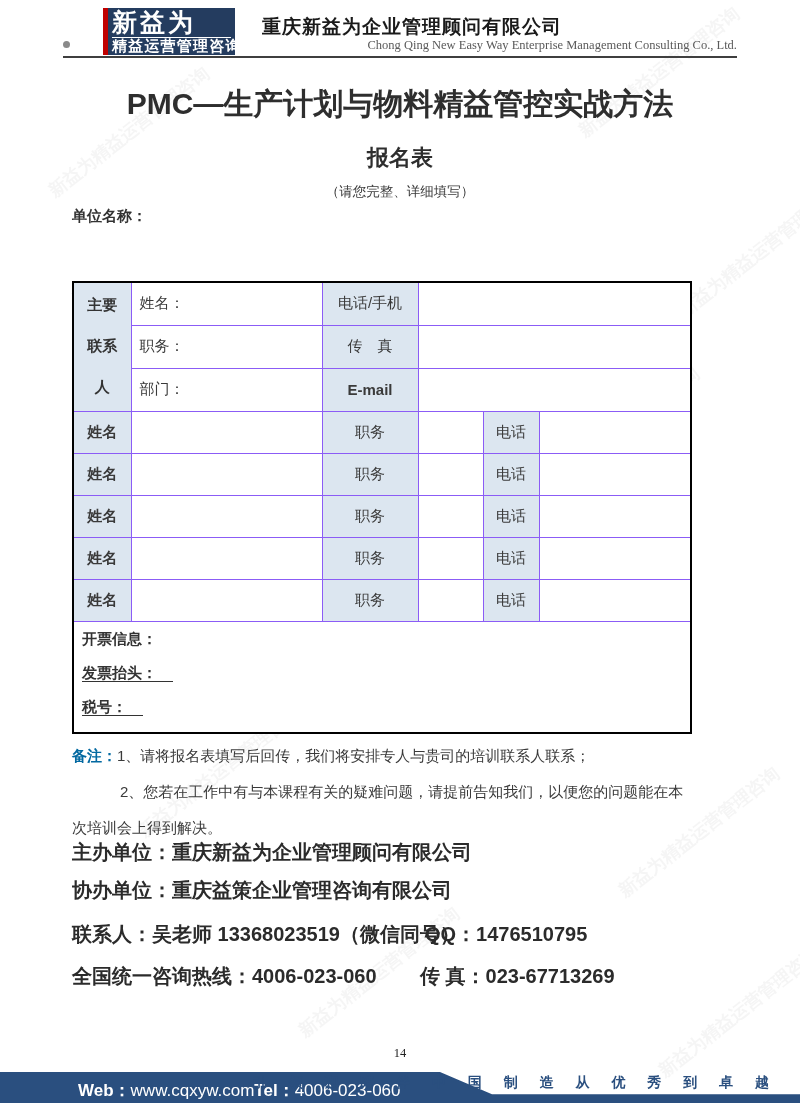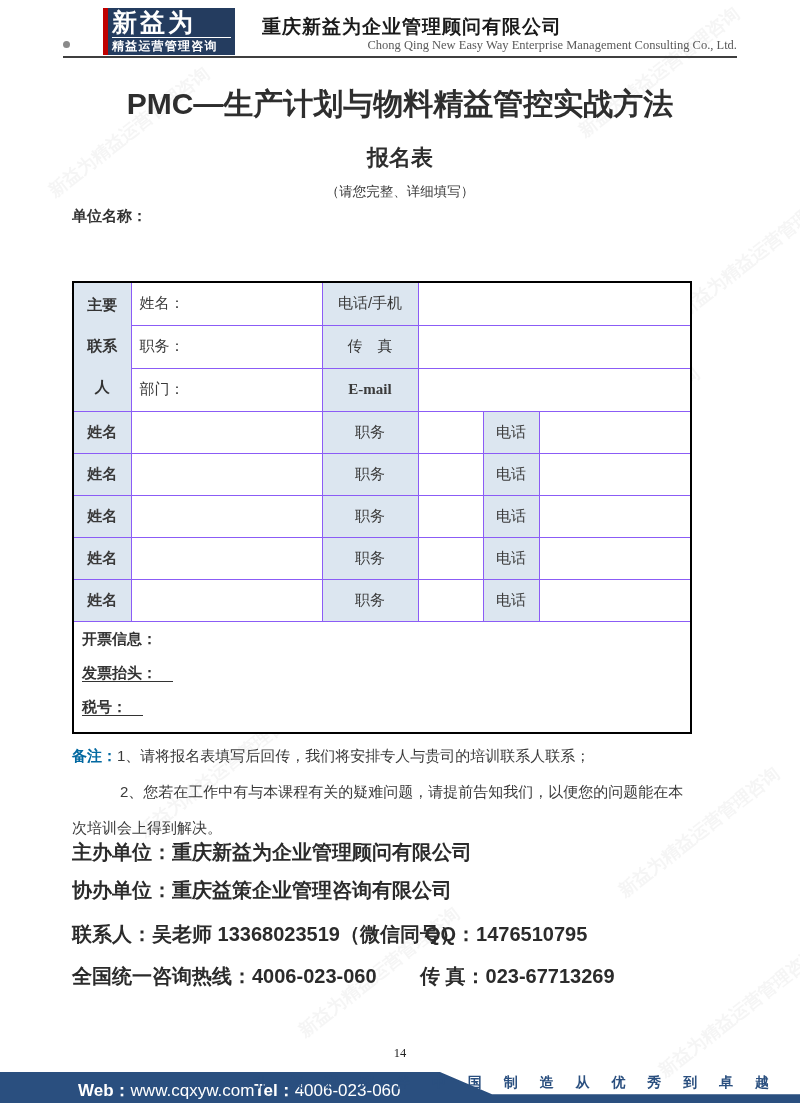--- a/index.html
+++ b/index.html
@@ -20,42 +20,42 @@
   .header { position:absolute; top:0; left:0; width:100%; height:60px; z-index:2; }
   .hdr-line { position:absolute; top:56px; left:63px; width:674px; height:2px; background:#3f3f3f; }
   .hdr-dot  { position:absolute; top:41px; left:63px; width:7px; height:7px; border-radius:50%; background:#8a8a8a; }
   .logo {
     position:absolute; top:8px; left:103px; width:132px; height:47px;
     background:#243c5f; color:#ffffff; padding-left:9px; overflow:hidden;
   }
   .logo-red { position:absolute; top:0; left:0; width:5px; height:100%; background:#c00000; }
   .logo-title { font-size:25px; font-weight:bold; letter-spacing:3px; line-height:29px; white-space:nowrap; }
   .logo-divider { height:1px; background:#ffffff; margin:0 4px 1px 0; }
-  .logo-sub { font-size:12px; font-weight:bold; letter-spacing:1.2px; line-height:14px; white-space:nowrap; }
+  .logo-sub { font-size:15px; font-weight:bold; letter-spacing:1.2px; line-height:14px; white-space:nowrap; }
   .company-cn { position:absolute; top:14px; left:262px; font-size:19px; font-weight:bold; color:#1a1a1a; letter-spacing:1px; }
   .company-en { position:absolute; top:38px; right:63px; font-family:"Liberation Serif","DejaVu Serif",serif; font-size:12.5px; color:#595959; }
   
   .doc-title { position:absolute; top:84px; left:0; width:100%; text-align:center; font-size:30px; font-weight:bold; color:#2e2e2e; z-index:1; }
   .doc-subtitle { position:absolute; top:143px; left:0; width:100%; text-align:center; font-size:22px; font-weight:bold; color:#2e2e2e; z-index:1; }
   .doc-note { position:absolute; top:183px; left:0; width:100%; text-align:center; font-size:13.5px; color:#3a3a3a; z-index:1; }
   .field-label { position:absolute; left:72px; font-size:15px; font-weight:bold; color:#333; z-index:1; }
   .fl-company { top:207px; }
   .fl-participants { top:244px;margin-top:39px; }
   
   table.reg {
     position:absolute; top:281px; left:72px; width:618px;
     border-collapse:collapse; table-layout:fixed; z-index:1;
     font-size:15px; color:#3a3a3a; background:#fff;
   }
   table.reg td { border:1px solid #8b5cf6; padding:0 8px; }
   table.reg { border:2px solid #000; }
   table.reg tr.h43 td { height:43px; }
   table.reg tr.h42 td { height:42px; }
   td.blue { background:#dce6f0; text-align:center; padding:0 2px; }
-  td.blue.bold, .bold { font-weight:bold;font-family:Liberation Serif, serif; }
+  td.blue.bold, .bold { font-weight:bold; }
   td.vertical { background:#dce6f0; }
   .vstack { display:flex; flex-direction:column; justify-content:space-around; align-items:center; height:123px; font-weight:bold; color:#333; }
   td.fieldcell { text-align:left; }
   td.billing { height:112px; padding:10px 12px; vertical-align:top; }
   .bill-line { font-weight:bold; color:#333; line-height:34px; }
   .ul { border-bottom:1.5px solid #333; padding-right:16px; }
   
   .remarks { position:absolute; top:738px; left:72px; width:668px; font-size:15px; line-height:36px; color:#3a3a3a; z-index:1; }
   .remarks .lbl { font-weight:bold; color:#0369a1; }
   .remarks .indent { padding-left:48px; }

